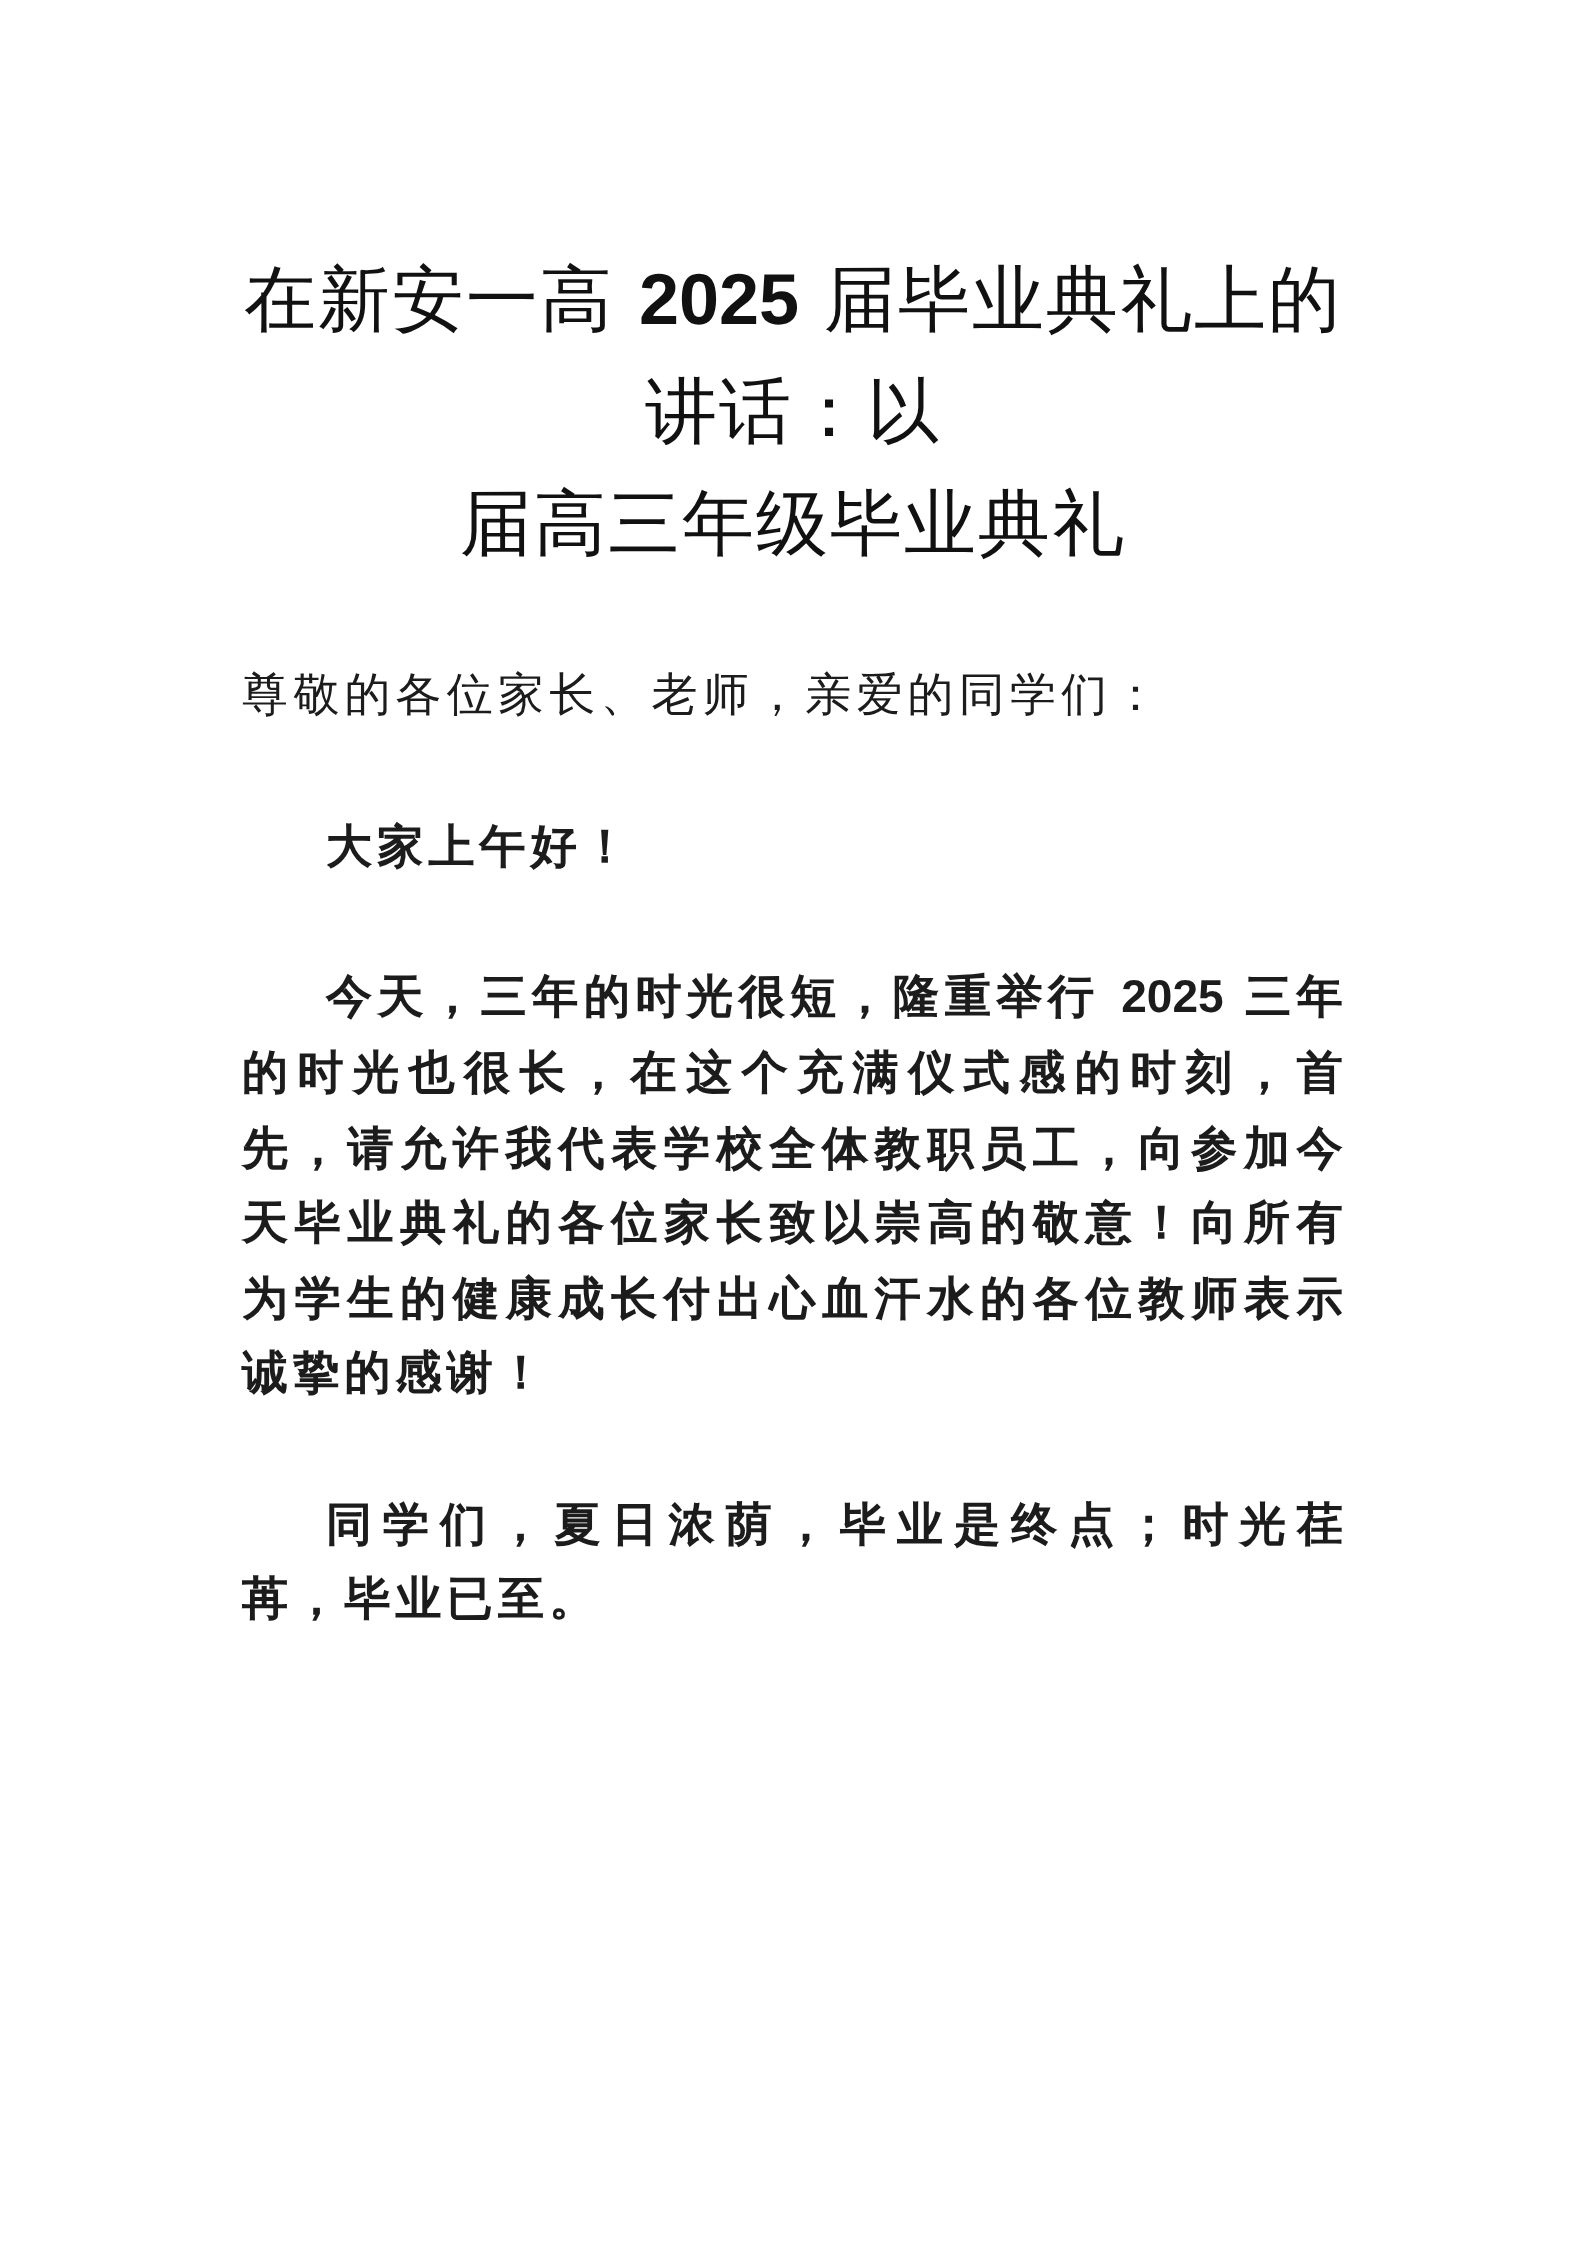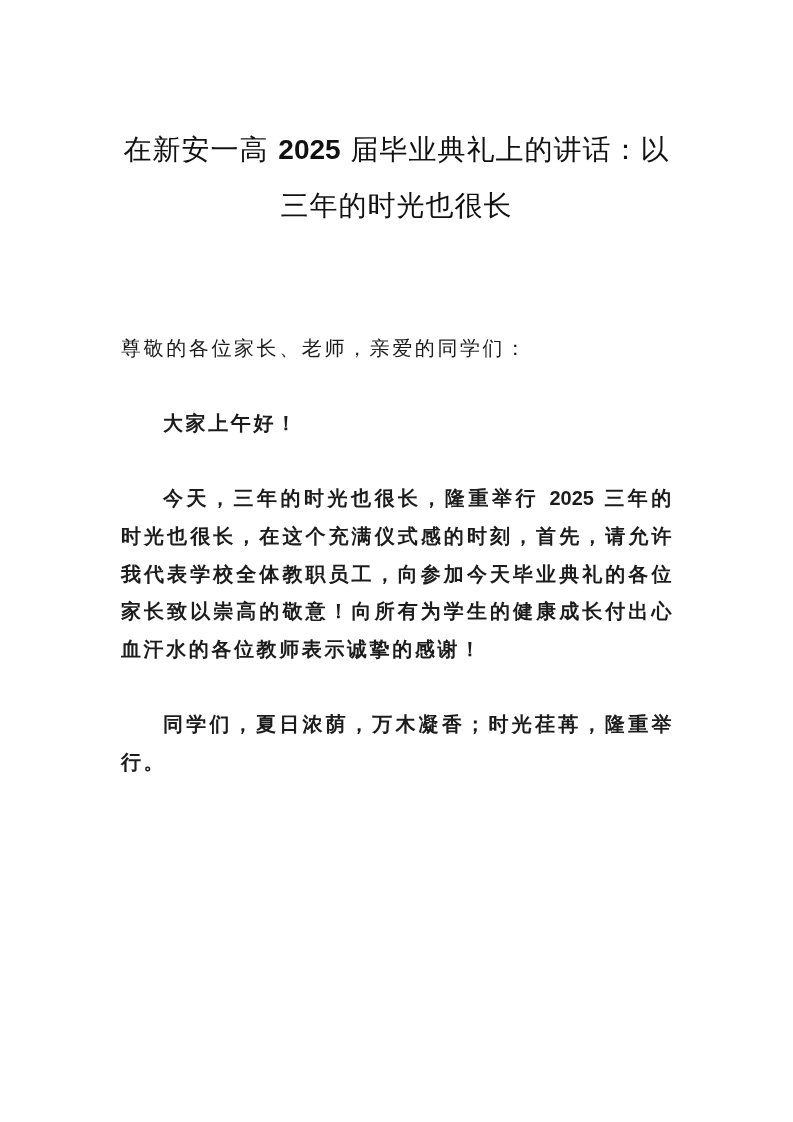--- a/index.html
+++ b/index.html
@@ -4,47 +4,47 @@
 <style>
   html, body { margin: 0; padding: 0; background: #ffffff; }
   body {
     width: 793px; height: 1122px; position: relative; overflow: hidden;
     font-family: "DejaVu Serif", "Liberation Serif", serif;
     color: #1a1a1a;
   }
   .page { position: absolute; left: 0; top: 0; width: 793px; height: 1122px; background: #fff; }
   .title {
     position: absolute; left: 110px; width: 573px; top: 122px;
-    text-align: center; font-size: 28px; line-height: 56px;
+    text-align: center; font-size: 36px; line-height: 56px;
     font-family: "DejaVu Serif", serif; color: #111;
     letter-spacing: 1px;
   }
   .title .num { font-family: "Liberation Sans", sans-serif; font-weight: bold; }
   .body {
     position: absolute; left: 121px; width: 553px; top: 330px;
-    font-size: 20px; line-height: 37.6px; color: #1c1c1c;
+    font-size: 23px; line-height: 37.6px; color: #1c1c1c;
     text-align: justify; letter-spacing: 2.6px;
   }
   .p { margin: 0; }
   .gap { height: 37.6px; }
   .indent { text-indent: 42px; font-weight: bold; }
   .num { font-family: "Liberation Sans", sans-serif; letter-spacing: 0; }
 </style>
 </head>
 <body>
 
 <div class="page">
   <div class="title">
     <div><span>在新安一高</span> <span class="num">2025</span> <span>届毕业典礼上的讲话：以</span></div>
-    <div>三年的时光也很长</div>
+    <div>届高三年级毕业典礼</div>
   </div>
 
   <div class="body">
     <p class="p">尊敬的各位家长、老师，亲爱的同学们：</p>
     <div class="gap"></div>
     <p class="p indent">大家上午好！</p>
     <div class="gap"></div>
-    <p class="p indent"><span>今天，三年的时光也很长，隆重举行</span> <span class="num">2025</span> <span>三年的时光也很长，在这个充满仪式感的时刻，首先，请允许我代表学校全体教职员工，向参加今天毕业典礼的各位家长致以崇高的敬意！向所有为学生的健康成长付出心血汗水的各位教师表示诚挚的感谢！</span></p>
+    <p class="p indent"><span>今天，三年的时光很短，隆重举行</span> <span class="num">2025</span> <span>三年的时光也很长，在这个充满仪式感的时刻，首先，请允许我代表学校全体教职员工，向参加今天毕业典礼的各位家长致以崇高的敬意！向所有为学生的健康成长付出心血汗水的各位教师表示诚挚的感谢！</span></p>
     <div class="gap"></div>
-    <p class="p indent">同学们，夏日浓荫，万木凝香；时光荏苒，隆重举行。</p>
+    <p class="p indent">同学们，夏日浓荫，毕业是终点；时光荏苒，毕业已至。</p>
     <div class="gap"></div>
   </div>
 </div>
 
 </body></html>

